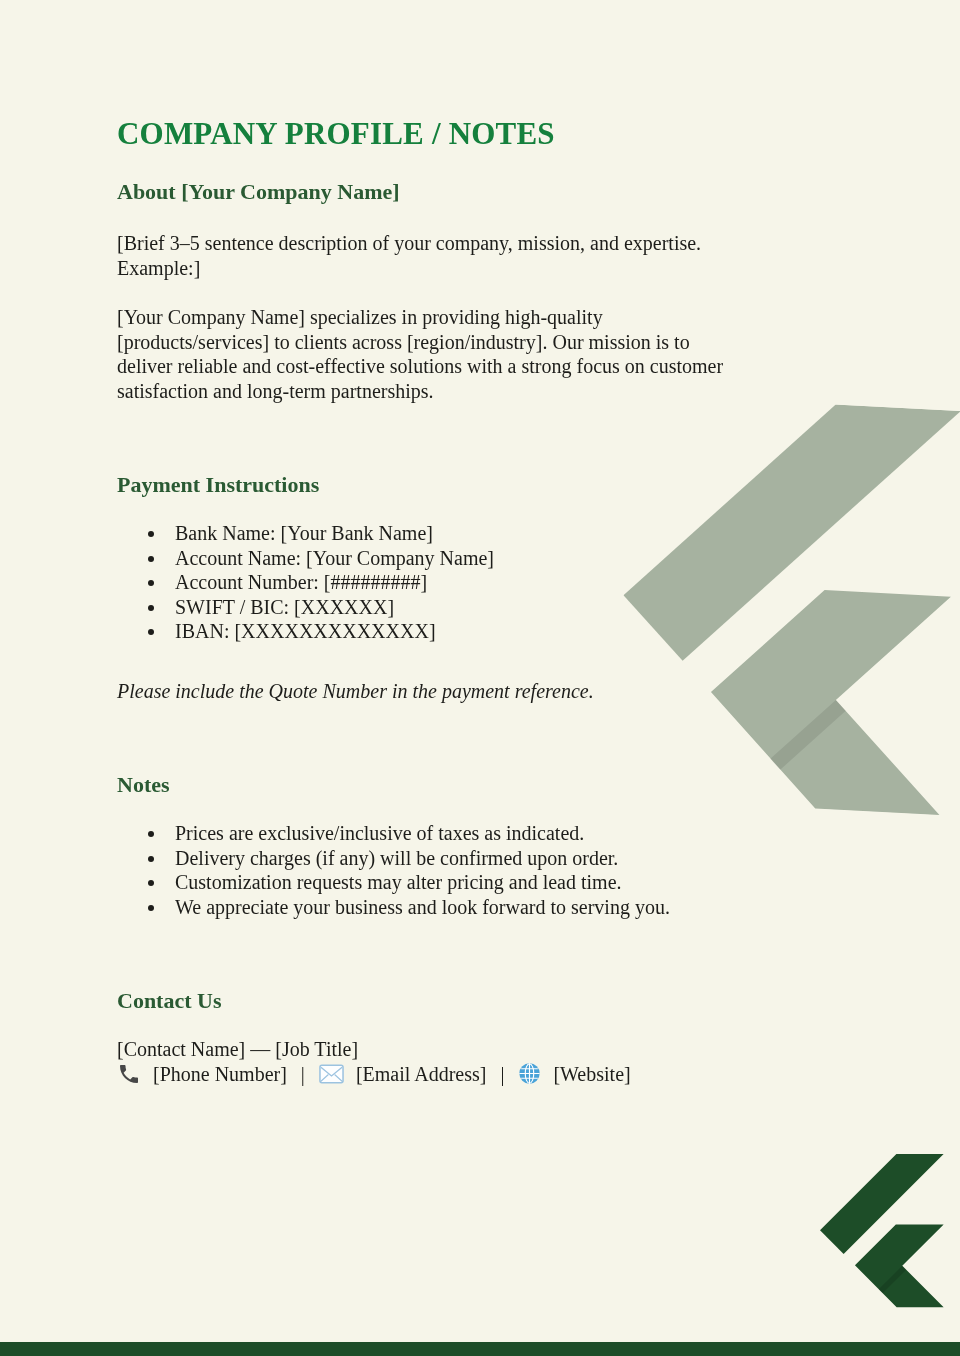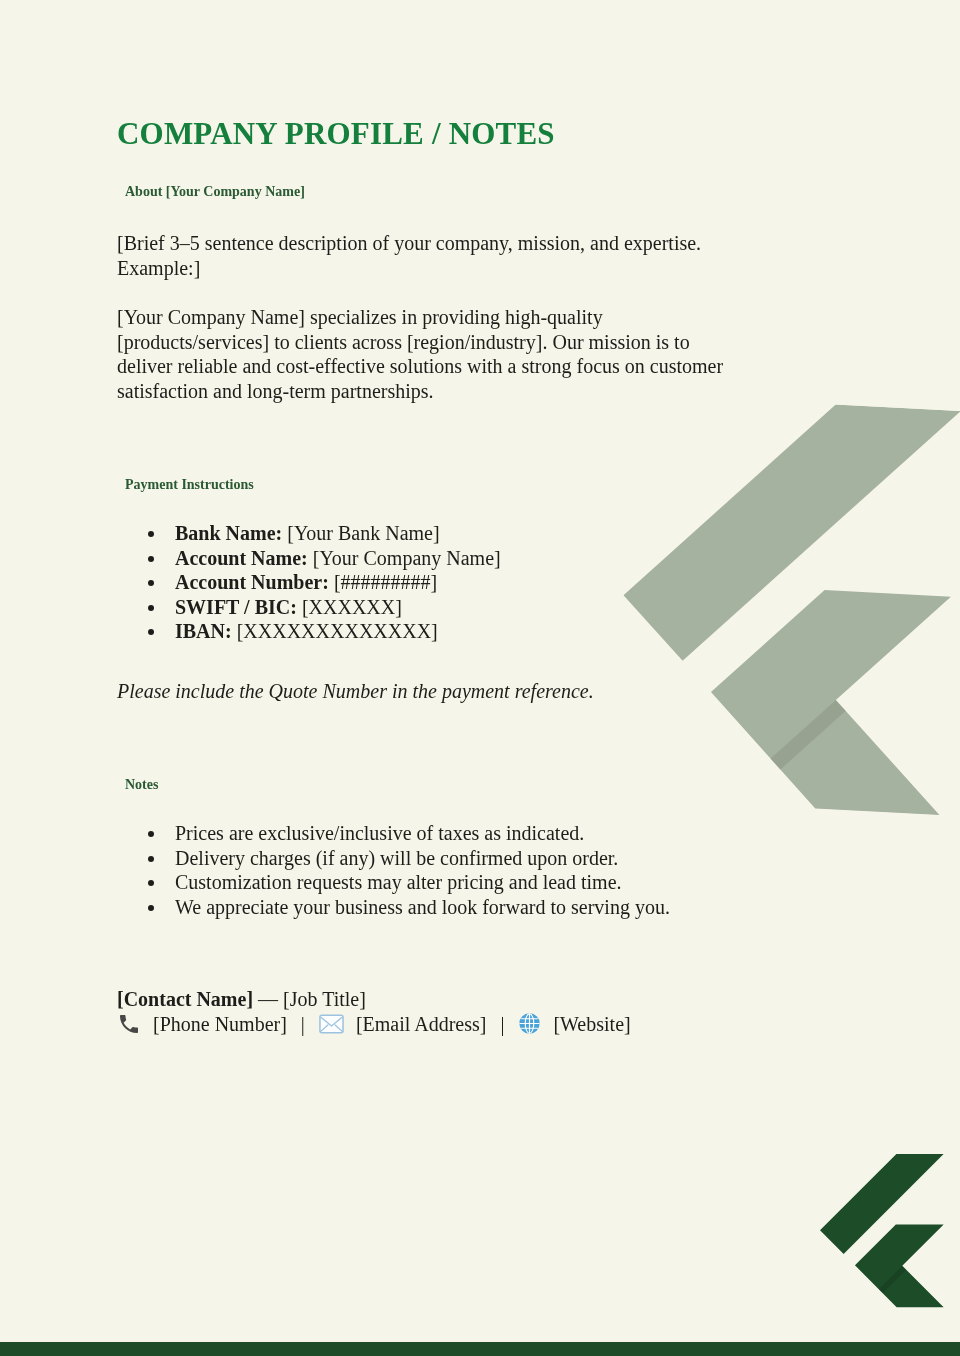--- a/index.html
+++ b/index.html
@@ -16,33 +16,33 @@
     position:absolute;left:0;top:0;z-index:2;
     padding:114px 112px 0 117px;
     width:731px;
     font-size:20px;line-height:24.5px;
   }
   h1{
     font-size:31px;line-height:40px;margin:0 0 24px 0;
     color:#15803d;font-weight:700;letter-spacing:.2px;
   }
   h2{
-    font-size:14px;line-height:28px;margin:8px;
+    font-size:22px;line-height:28px;margin:0;
     color:#2a5a33;font-weight:700;
   }
   .section{margin-top:68px;}
   p{margin:25px 0 0 0;}
   .pre-line{white-space:pre-line;}
   ul{list-style:none;margin:22px 0 0 0;padding:0;}
   li{position:relative;padding-left:58px;}
   li::before{
     content:"";position:absolute;left:31px;top:10px;
     width:6px;height:6px;border-radius:50%;background:#1d1d1a;
   }
-  .bold{font-weight:700;margin-top:36px;}
+  .bold{font-weight:400;margin-top:36px;}
   .italic-note{font-style:italic;margin-top:35px;}
   .contact-block{margin-top:22px;}
   .contact-line{display:flex;align-items:center;gap:12px;}
   .icon{display:inline-flex;flex:0 0 auto;}
   .divider{padding:0 2px;}
   .mark{position:absolute;z-index:1;}
   .mark-large{left:634px;top:394px;width:328px;height:405px;transform:rotate(3deg);transform-origin:0 0;color:#a6b2a0;}
   .mark-small{left:820px;top:1154px;width:124px;height:153.5px;color:#1d4d28;}
   .footer-bar{position:absolute;left:0;bottom:0;width:100%;height:14px;background:#1d4d28;z-index:3;}
 </style>
@@ -95,20 +95,21 @@
       <h2>Notes</h2>
       <ul>
         <li>Prices are exclusive/inclusive of taxes as indicated.</li>
         <li>Delivery charges (if any) will be confirmed upon order.</li>
         <li>Customization requests may alter pricing and lead time.</li>
         <li>We appreciate your business and look forward to serving you.</li>
       </ul>
     </div>
 
     <div class="section">
+      <h2>Contact Us</h2>
       <div class="contact-block">
         <div>
           <span class="bold">[Contact Name]</span><span> — </span><span>[Job Title]</span>
         </div>
         <div class="contact-line">
           <span class="icon">
             <svg width="24" height="24" viewBox="0 0 24 24">
                 <path fill="#474747" d="M6.62 10.79c1.44 2.83 3.76 5.14 6.59 6.59l2.2-2.2c.27-.27.67-.36 1.02-.24 1.12.37 2.33.57 3.57.57.55 0 1 .45 1 1V20c0 .55-.45 1-1 1-9.39 0-17-7.61-17-17 0-.55.45-1 1-1h3.5c.55 0 1 .45 1 1 0 1.25.2 2.45.57 3.57.11.35.03.74-.25 1.02l-2.2 2.2z"></path>
               </svg>
           </span>

